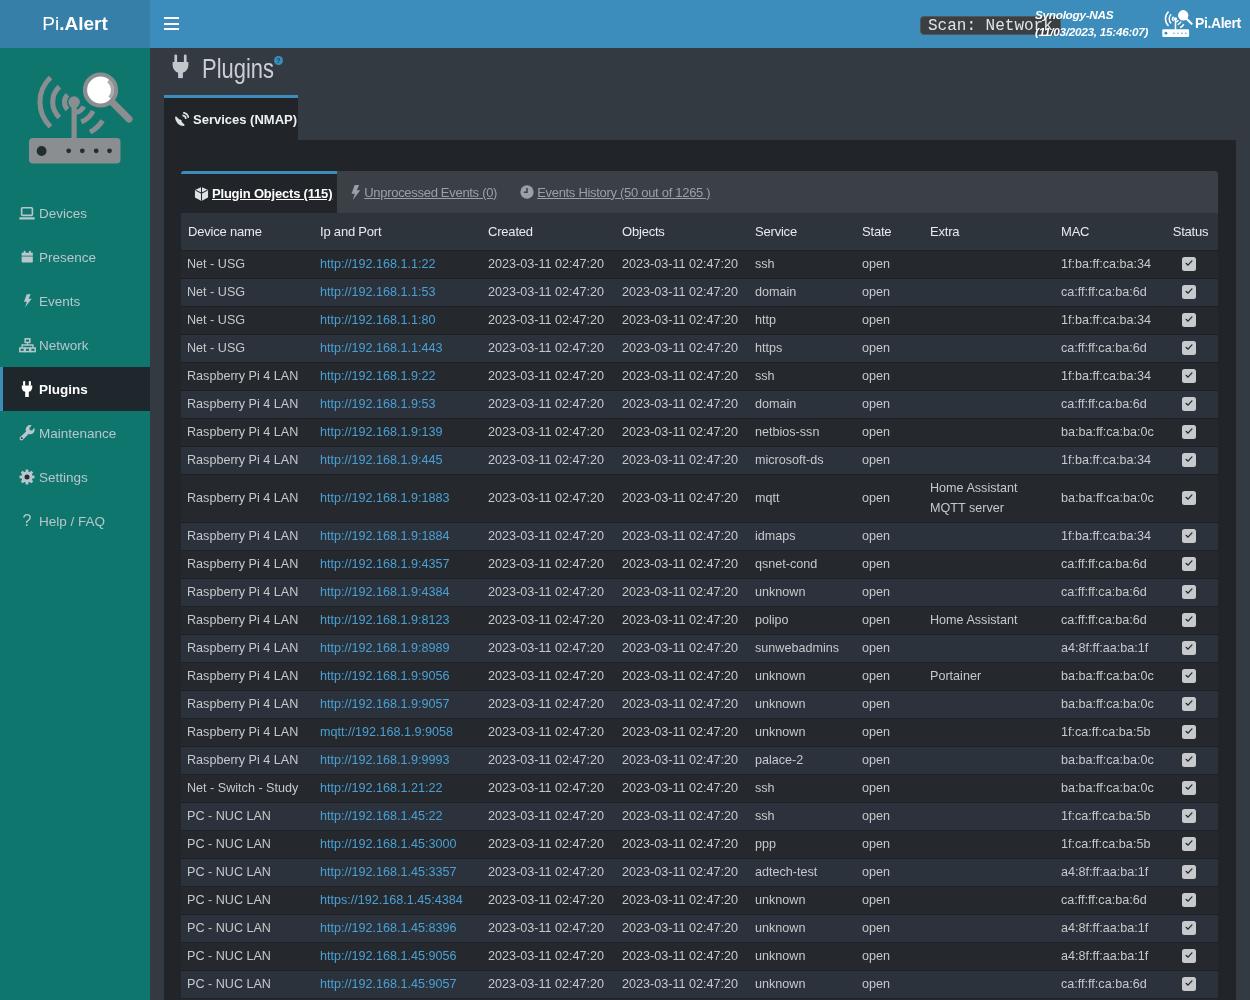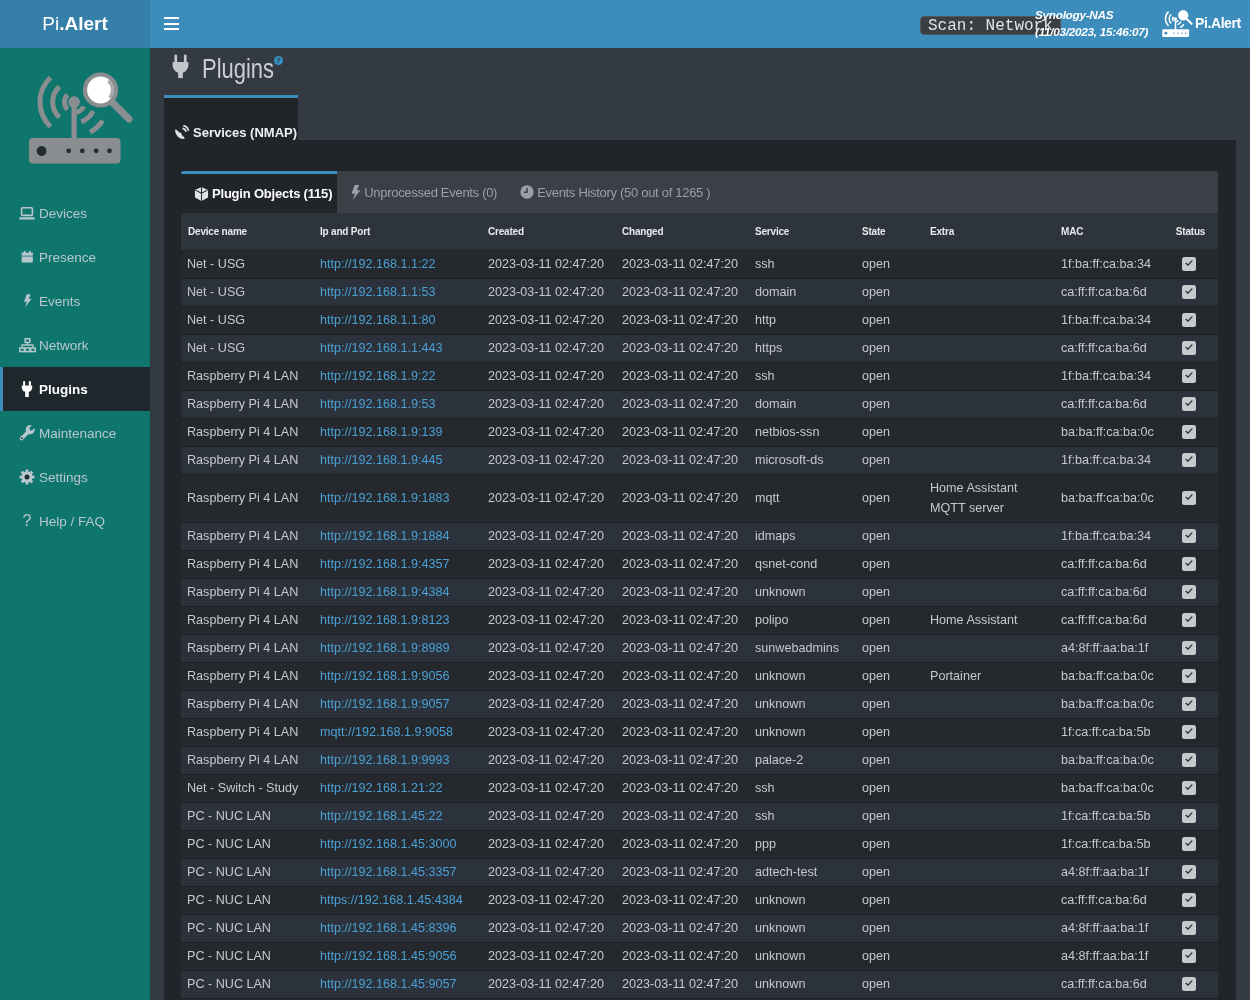--- a/index.html
+++ b/index.html
@@ -28,37 +28,37 @@
 .ml { margin-left:3px; }
 .qm { font-size:16px; font-weight:400; }
 
 .title { position:absolute; left:171px; top:54px; color:#c9cfd5; font-size:28px; display:flex; align-items:flex-start; }
 .title .txt2 { margin-left:12px; margin-top:-1px; }
 .hlp { width:9px; height:9px; border-radius:50%; background:#3490bf; position:absolute; left:103px; top:2px; }
 .hlp span { position:absolute; left:0; top:0; width:9px; text-align:center; font-size:7px;
   line-height:9px; color:#343a41; font-weight:700; letter-spacing:0;}
 
 .tabs1 { position:absolute; left:164px; top:95px; display:flex; }
-.tab1 { height:45px; display:flex; align-items:flex-end; font-size:13px; }
+.tab1 { height:45px; display:flex; align-items:center; font-size:13px; }
 .tab1.active { background:#212529; border-top:3px solid #3c8dbc; color:#eef0f2; font-weight:700; width:134px; }
 .tab1.other { background:#3d4349; color:#9ea3a8; width:135px; font-weight:400; font-size:13px; letter-spacing:-0.2px;}
 .tab1 .ti { margin-left:10px; margin-right:4px; display:flex; }
 
 .panel { position:absolute; left:164px; top:140px; width:1072px; height:860px; background:#212529; }
 .box { position:absolute; left:17px; top:31px; width:1037px; background:#3a4046; border-radius:3px 3px 0 0; }
 .tabs2 { display:flex; height:42px; }
-.tab2 { display:flex; align-items:center; font-size:13px; color:#9aa0a6; letter-spacing:-0.3px; }
+.tab2 { display:flex; align-items:center; font-size:13px; color:#9aa0a6; letter-spacing:-0.3px;text-decoration:underline; }
 .tab2.active { background:#212529; border-top:3px solid #3c8dbc; color:#fdfdfd; font-weight:700; border-radius:3px 0 0 0; letter-spacing:-0.2px; }
 .tab2 .ti { margin:0 3px 0 13px; display:flex; }
 .tab2.active .ti { margin-left:13px; }
 
 table { border-collapse:collapse; table-layout:fixed; width:1037px; font-size:12.6px; }
 col.c1{width:131px} col.c2{width:168px} col.c3{width:134px} col.c4{width:133px}
 col.c5{width:107px} col.c6{width:68px} col.c7{width:131px} col.c8{width:110px} col.c9{width:55px}
-thead td { background:#2e343c; color:#e8eaec; font-weight:700; font-size:10px; height:37px;
+thead td { background:#2e343c; color:#e8eaec; font-weight:400; font-size:13px; height:37px;
   padding:0 0 0 8px; letter-spacing:-0.2px; }
 thead td:first-child { padding-left:7px; }
 tbody td { height:28px; padding:0 0 0 8px; color:#c6c9cc; white-space:nowrap; overflow:hidden; border-top:1px solid #1d2125; }
 tbody td:first-child { padding-left:6px; }
 tr.odd td { background:#25292d; }
 tr.even td { background:#2c323b; }
 td.lnk { color:#4aa0d5; }
 td.st { text-align:center; padding:0 3px 0 0; }
 .cb { display:inline-block; width:14px; height:14px; background:#c7cacc; border-radius:2.5px;
   vertical-align:middle; text-align:center; line-height:12px; }
@@ -255,21 +255,21 @@
           <col class="c6">
           <col class="c7">
           <col class="c8">
           <col class="c9">
         </colgroup>
       <thead>
           <tr>
             <td>Device name</td>
             <td>Ip and Port</td>
             <td>Created</td>
-            <td>Changed</td>
+            <td>Objects</td>
             <td>Service</td>
             <td>State</td>
             <td>Extra</td>
             <td>MAC</td>
             <td style="padding-left:0;text-align:center">Status</td>
           </tr>
         </thead>
       <tbody>
 <tr class="odd">
 <td>Net - USG</td>

